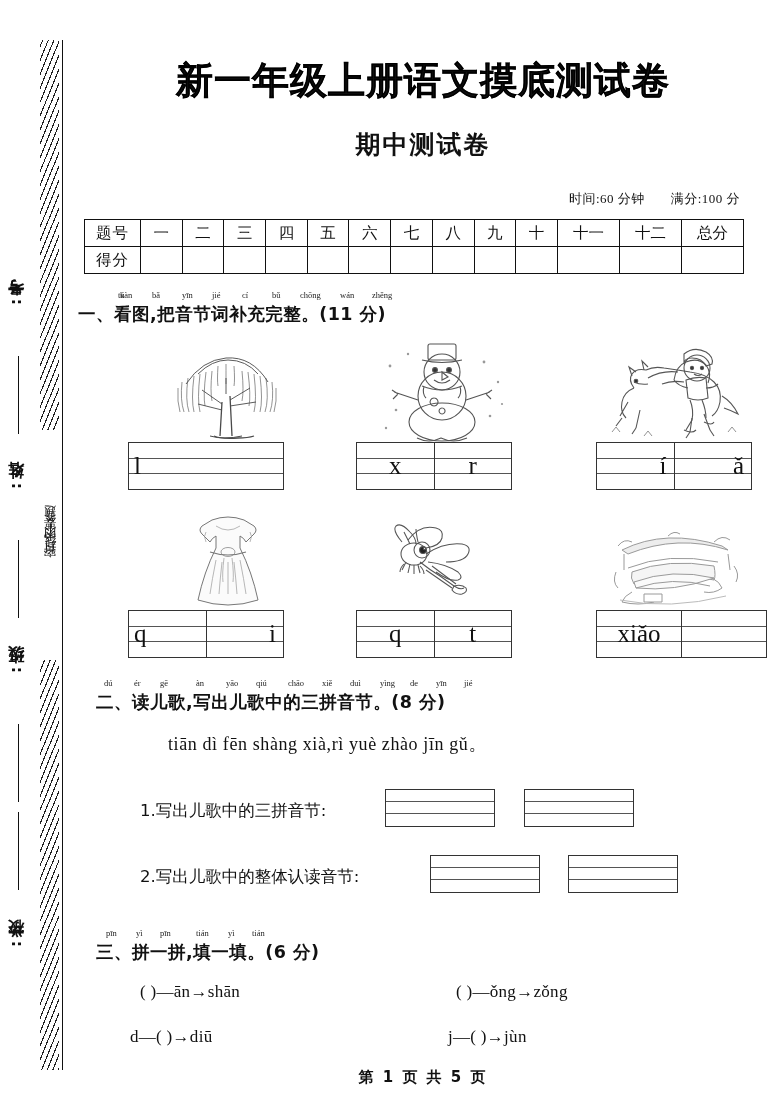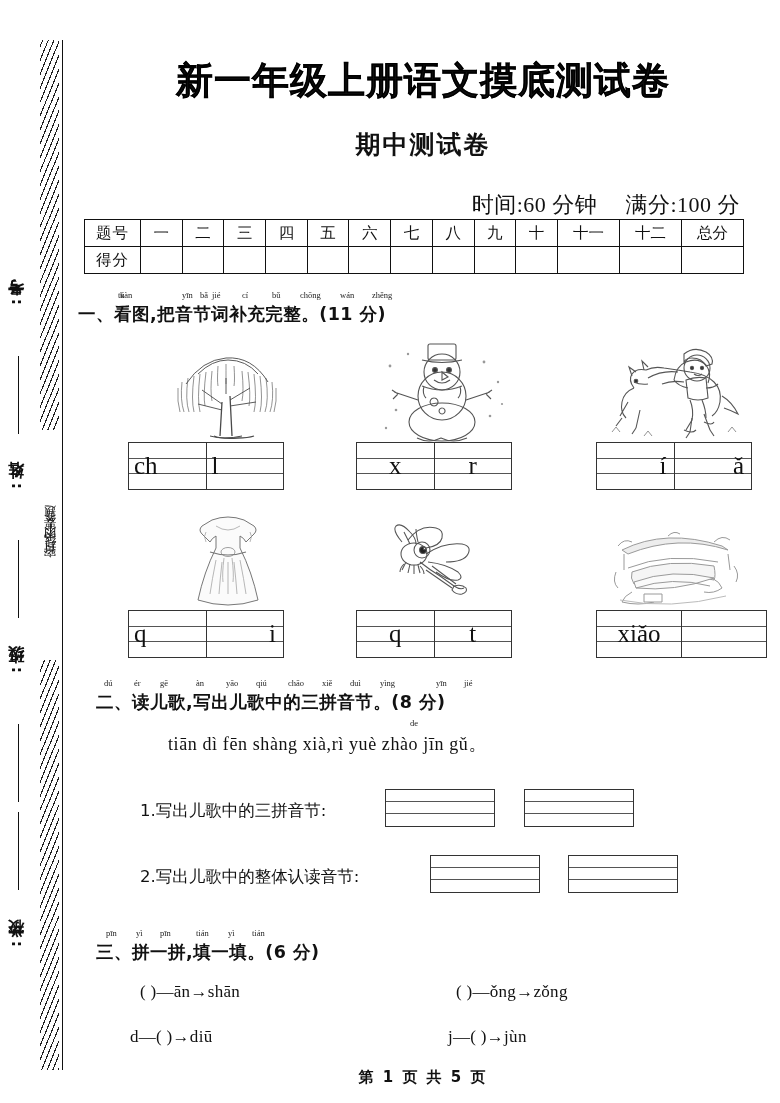--- a/index.html
+++ b/index.html
@@ -41,21 +41,21 @@
     letter-spacing: 1px; font-family: "DejaVu Sans", sans-serif;
     -webkit-text-stroke: 0.5px #000;
   }
   .title-sub {
     position: absolute; left: 78px; top: 128px; width: 690px;
     text-align: center; font-size: 25px; font-weight: bold;
     letter-spacing: 2px; font-family: Liberation Sans, sans-serif;
   }
   .exam-meta {
     position: absolute; right: 40px; top: 190px;
-    font-size: 22px; letter-spacing: .5px;
+    font-size: 13px; letter-spacing: .5px;
   }
   .exam-meta span { margin-left: 22px; }
 
   
   .score-table {
     position: absolute; left: 84px; top: 219px; width: 660px;
     border-collapse: collapse; table-layout: fixed;
   }
   .score-table td {
     border: 1px solid #111; height: 27px; text-align: center;
@@ -192,21 +192,21 @@
           <td class="wide"></td>
           <td class="wide"></td>
         </tr>
       </tbody>
   </table>
 
   <div class="sec" style="left:78px; top:290px;">
     <div class="sec-py" id="sec1-py" style="position: absolute; height: 10px;">
         <i style="position: absolute; left: 10px; padding-left: 32px;">kàn</i>
         <i style="position: absolute; left: 40px;">tú</i>
-        <i style="position: absolute; left: 74px; margin-left: 48px;">bǎ</i>
+        <i style="position: absolute; left: 74px;">bǎ</i>
         <i style="position: absolute; left: 104px;">yīn</i>
         <i style="position: absolute; left: 134px;">jié</i>
         <i style="position: absolute; left: 164px;">cí</i>
         <i style="position: absolute; left: 194px;">bǔ</i>
         <i style="position: absolute; left: 222px;">chōng</i>
         <i style="position: absolute; left: 262px;">wán</i>
         <i style="position: absolute; left: 294px;">zhěng</i>
       </div>
     <div class="sec-title">
       <span>一、看图,把音节词补充完整。</span><span class="pts">(11 分)</span>
@@ -285,23 +285,20 @@
         <path d="M90 56 q4 10 2 20 l-6 10 M102 56 q4 10 4 18"></path>
         <path d="M84 86 q8 4 12 0 M104 78 q8 4 10 0"></path>
       </g>
       <g fill="none" stroke="#888" stroke-width="0.9">
         <path d="M12 88 l4 -5 l4 5 M44 92 l4 -5 l4 5 M128 88 l4 -5 l4 5"></path>
       </g>
     </svg>
   </div>
 
   <div class="fourline" style="left:128px; top:442px; width:156px; height:48px;">
-      <div class="cell">
-        <span class="l">ch</span>
-      </div>
       <div class="cell">
         <span class="l">l</span>
       </div>
     </div>
   <div class="fourline" style="left:356px; top:442px; width:156px; height:48px;">
       <div class="cell">
         <span class="c">x</span>
       </div>
       <div class="cell">
         <span class="c">r</span>
@@ -402,21 +399,21 @@
         <i style="position: absolute; left: 8px;">dú</i>
         <i style="position: absolute; left: 38px;">ér</i>
         <i style="position: absolute; left: 64px;">gē</i>
         <i style="position: absolute; left: 100px;">àn</i>
         <i style="position: absolute; left: 130px;">yāo</i>
         <i style="position: absolute; left: 160px;">qiú</i>
         <i style="position: absolute; left: 192px;">chāo</i>
         <i style="position: absolute; left: 226px;">xiě</i>
         <i style="position: absolute; left: 254px;">duì</i>
         <i style="position: absolute; left: 284px;">yìng</i>
-        <i style="position: absolute; left: 314px; margin-top: 40px;">de</i>
+        <i style="position: absolute; left: 314px;">de</i>
         <i style="position: absolute; left: 340px;">yīn</i>
         <i style="position: absolute; left: 368px;">jié</i>
       </div>
     <div class="sec-title">
       <span>二、读儿歌,写出儿歌中的三拼音节。</span><span class="pts">(8 分)</span>
     </div>
   </div>
 
   <div class="erge-line" style="left:168px; top:732px;">tiān dì fēn shàng xià,rì yuè zhào jīn gǔ。</div>
 

